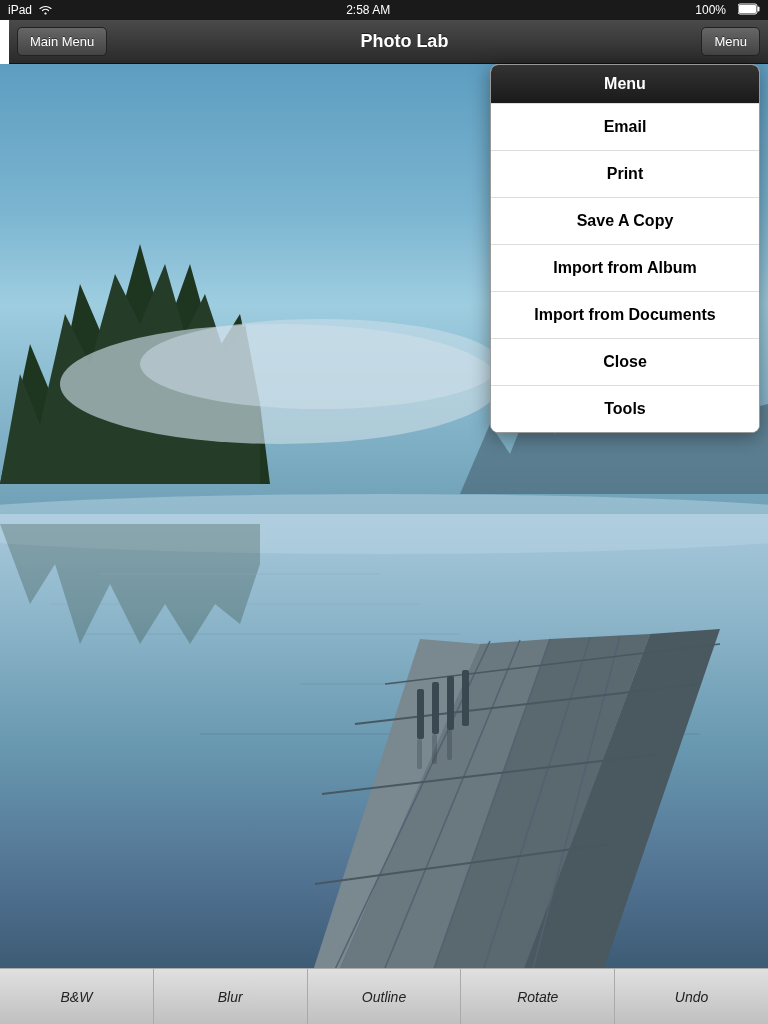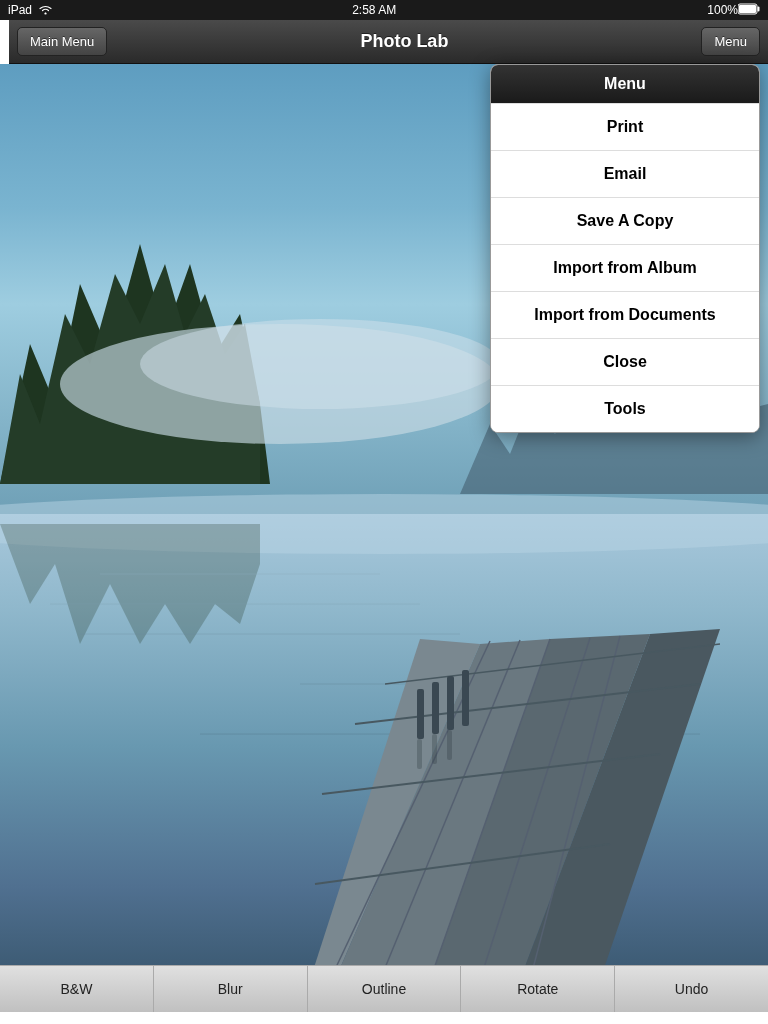--- a/index.html
+++ b/index.html
@@ -31,21 +31,21 @@
 
     .status-left {
       display: flex;
       align-items: center;
       gap: 6px;
     }
 
     .status-right {
       display: flex;
       align-items: center;
-      gap: 0;
+      gap: 12px;
       margin-left: 12px;
     }
 
     
     #nav-bar {
       position: absolute;
       top: 20px; left: 9px; right: 0;
       height: 44px;
       background: linear-gradient(to bottom, #4a4a4a 0%, #2a2a2a 100%);
       border-bottom: 1px solid #111;
@@ -150,26 +150,27 @@
       cursor: pointer;
     }
 
     .menu-item:first-child {
       border-top: none;
     }
 
     
     #bottom-toolbar {
       position: absolute;
-      bottom: 12px; left: 0; right: 0;
-      height: 47px;
+      bottom: 0; left: 0; right: 0;
+      height: 56px;
       background: linear-gradient(to bottom, #e0e0e0 0%, #c0c0c0 100%);
       border-top: 1px solid #aaa;
       display: flex;
       z-index: 100;
+      font-style: italic;
     }
 
     .toolbar-button {
       flex: 1;
       display: flex;
       align-items: center;
       justify-content: center;
       font-size: 14px;
       font-weight: 500;
       color: #222;
@@ -293,22 +294,22 @@
     <rect x="462" y="606" width="7" height="56" fill="#3a4852" rx="2"></rect>
 
     <rect x="417" y="675" width="5" height="30" fill="#2a3840" opacity="0.3" rx="2"></rect>
     <rect x="432" y="670" width="5" height="30" fill="#2a3840" opacity="0.3" rx="2"></rect>
     <rect x="447" y="666" width="5" height="30" fill="#2a3840" opacity="0.3" rx="2"></rect>
   </svg>
 </div>
 
 <div id="popup-menu">
   <div class="menu-header">Menu</div>
+  <button class="menu-item">Email</button>
   <button class="menu-item">Print</button>
-  <button class="menu-item">Email</button>
   <button class="menu-item">Save A Copy</button>
   <button class="menu-item">Import from Album</button>
   <button class="menu-item">Import from Documents</button>
   <button class="menu-item">Close</button>
   <button class="menu-item">Tools</button>
 </div>
 
 <div id="bottom-toolbar">
   <div class="toolbar-button">
     <span>B&amp;W</span>

